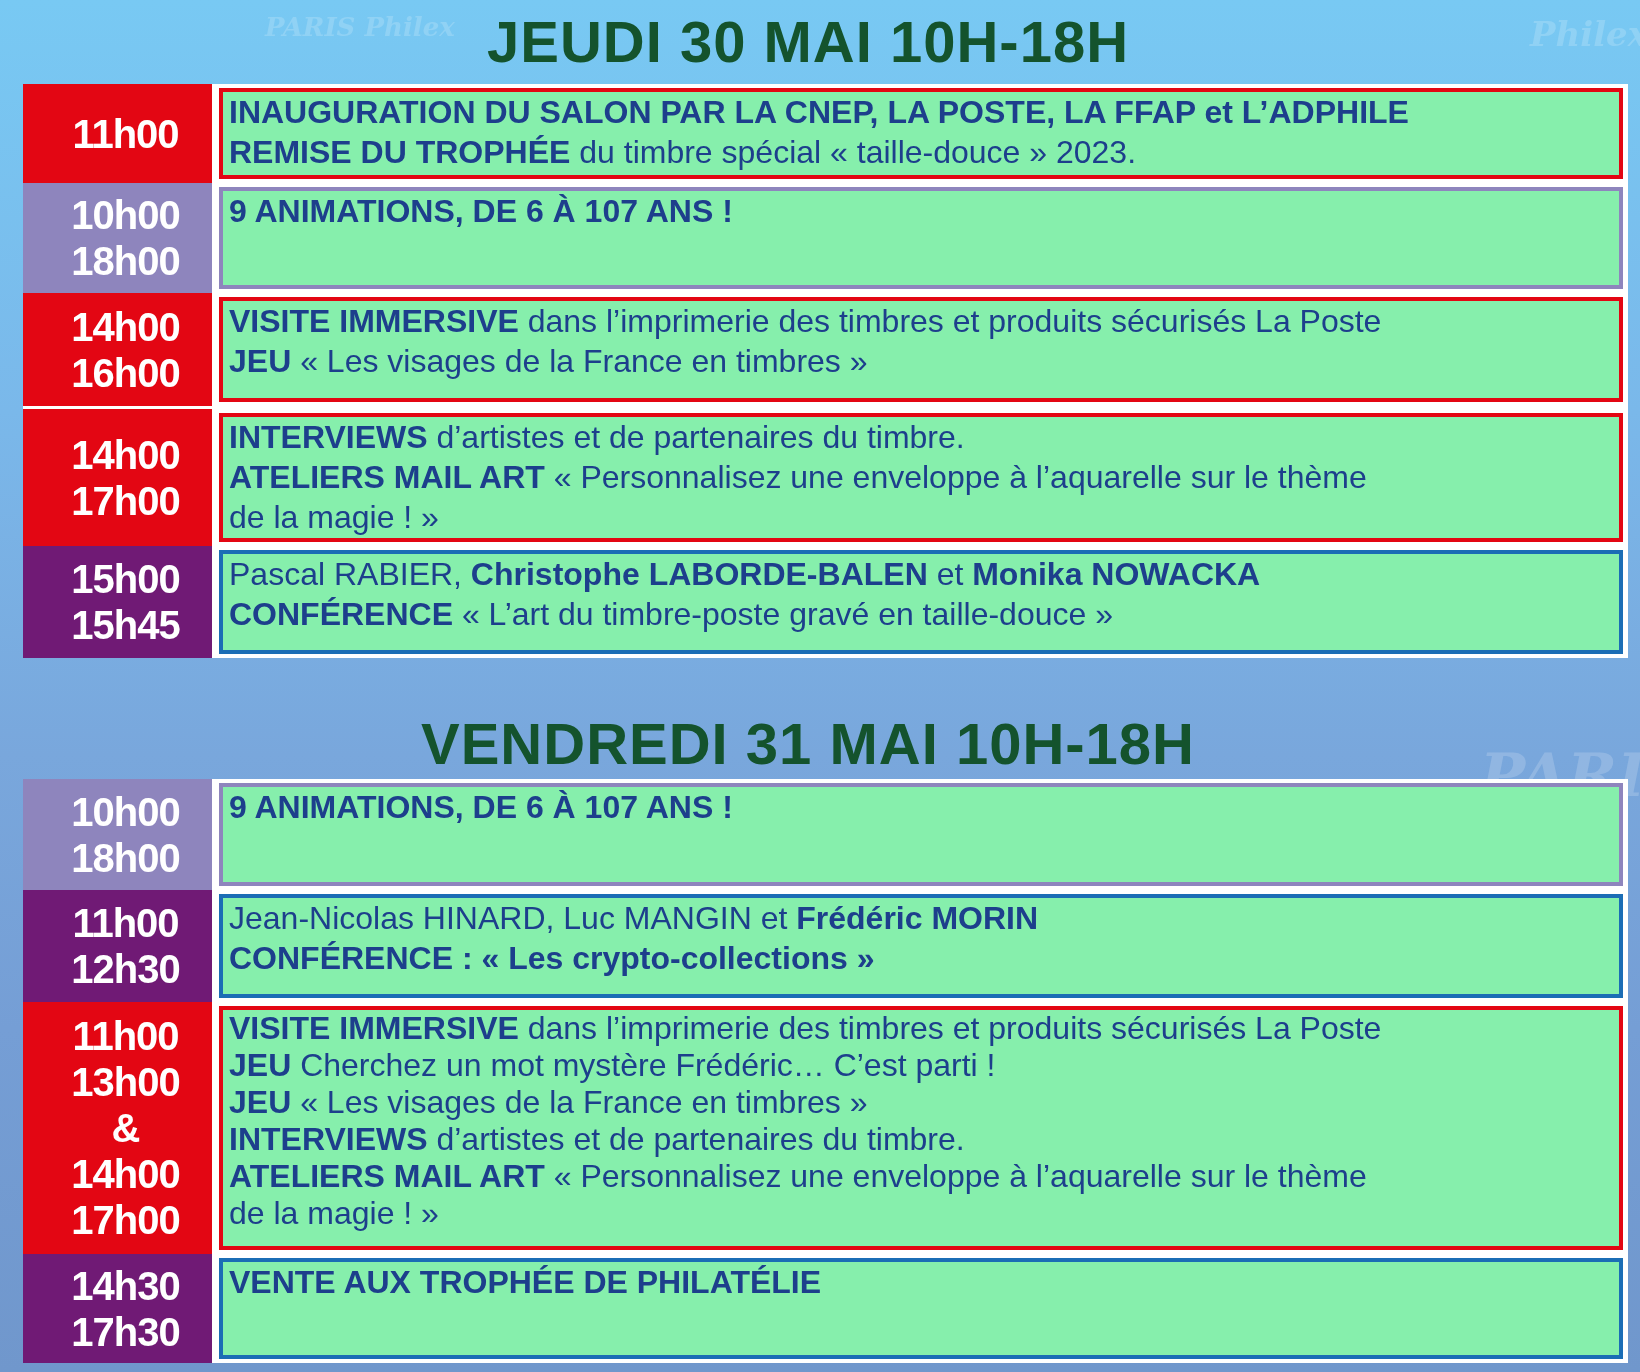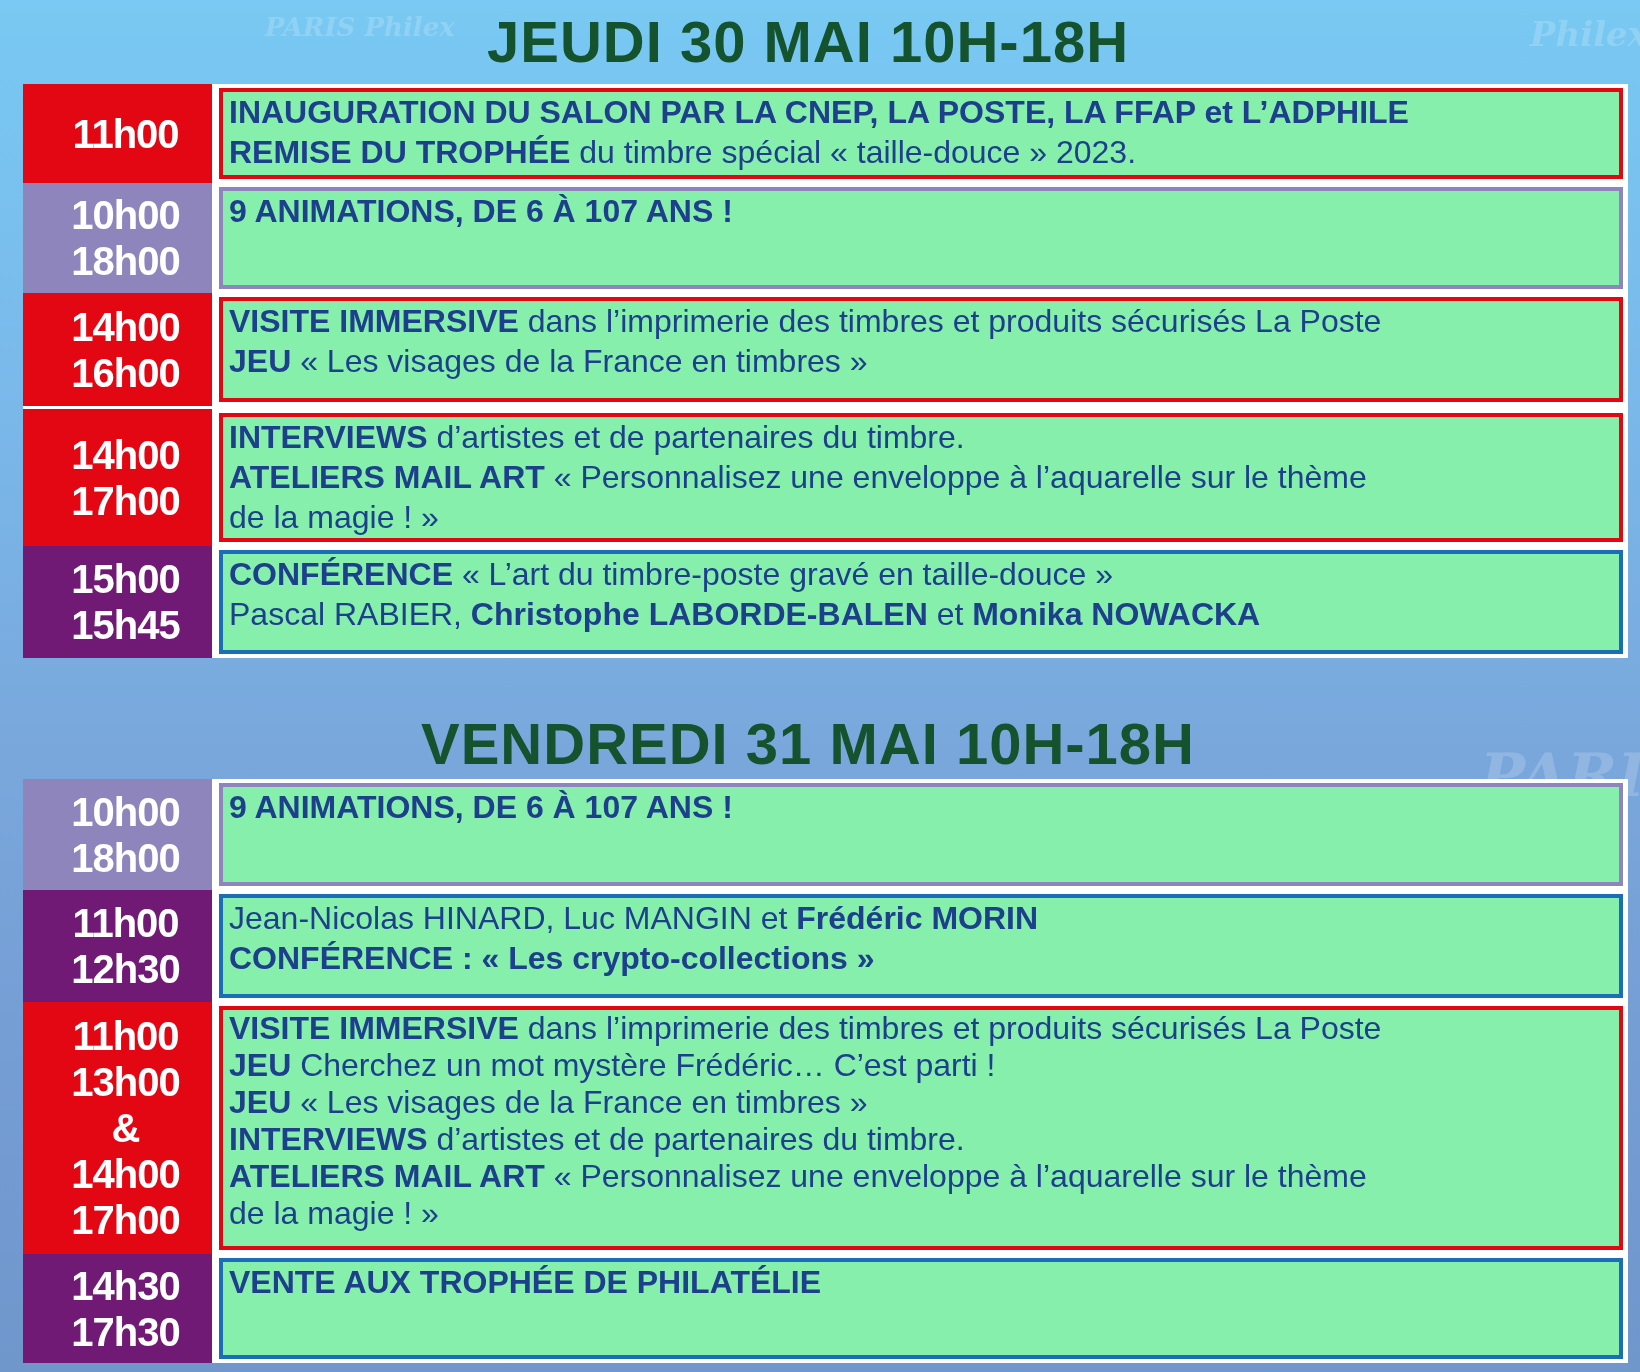--- a/index.html
+++ b/index.html
@@ -92,22 +92,22 @@
       <span class="line"><span class="r">de la magie ! »</span></span>
     </div>
   </div>
 
   <div class="row" style="top:462px;height:112px;">
     <div class="time blue">
       <span>15h00</span>
       <span>15h45</span>
     </div>
     <div class="content blue">
+      <span class="line"><span class="r">Pascal RABIER, </span><span class="b">Christophe LABORDE-BALEN</span><span class="r"> et </span><span class="b">Monika NOWACKA</span></span>
       <span class="line"><span class="b">CONFÉRENCE</span><span class="r"> « L’art du timbre-poste gravé en taille-douce »</span></span>
-      <span class="line"><span class="r">Pascal RABIER, </span><span class="b">Christophe LABORDE-BALEN</span><span class="r"> et </span><span class="b">Monika NOWACKA</span></span>
     </div>
   </div>
 </div>
 
 <div class="day-title" style="top:708px;line-height:72px;">VENDREDI 31 MAI 10H-18H</div>
 
 <div class="section" style="top:779px;height:584px;">
   <div class="row" style="top:0;height:111px;">
     <div class="time purple">
       <span>10h00</span>

